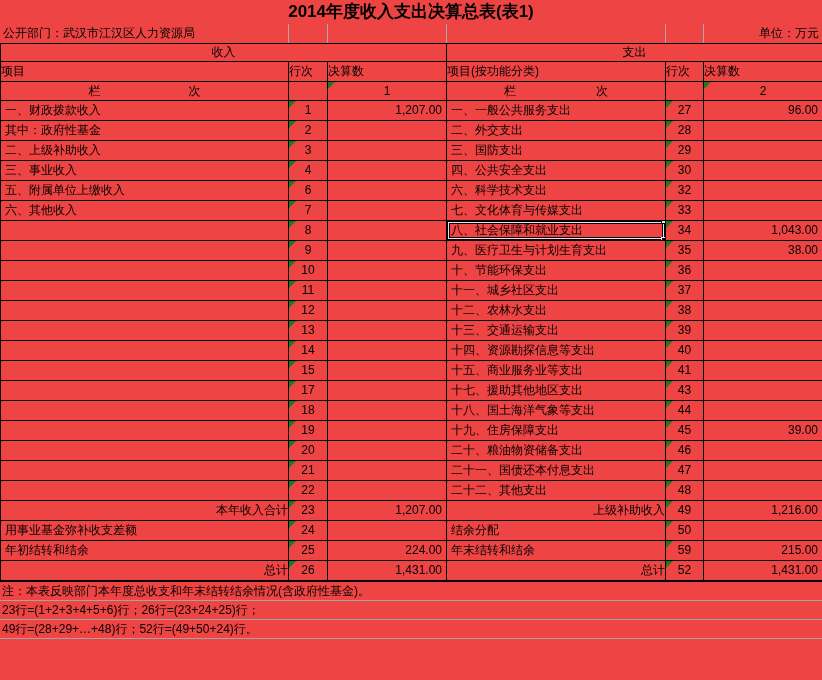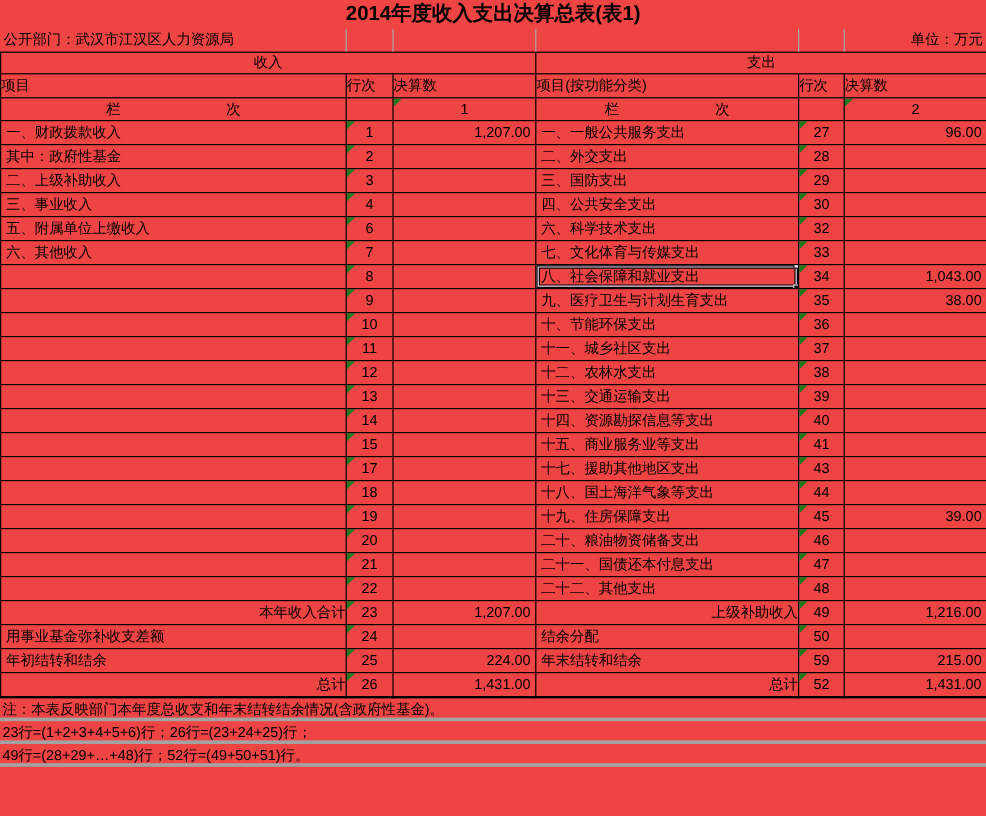--- a/index.html
+++ b/index.html
@@ -26,21 +26,21 @@
   td.item.center { text-align:right; padding-left:0; }
   td.line { text-align:center; }
   td.amt { text-align:right; padding-right:4px; }
   .tri { position:absolute; top:0; left:0; width:0; height:0;
          border-top:7px solid #1e7a1e; border-right:7px solid transparent; }
   td.sel { box-shadow: inset 0 0 0 1px #000, inset 0 0 0 2px #f2d9f2, inset 0 0 0 3px #000; }
   .handle { position:absolute; right:-1px; width:5px; height:5px;
             background:#f6dcf6; border:1px solid #000; z-index:3; }
   .h-top { top:-2px; } .h-bot { bottom:-2px; background:#000; border:1px solid #f6dcf6; }
   .notes { width:822px; }
-  .note-line { height:19px; line-height:19px; padding-left:2px; border-bottom:3px solid #a3a3a3; }
+  .note-line { height:19px; line-height:19px; padding-left:2px; border-bottom:1px solid #a3a3a3; }
 </style>
 </head>
 <body>
 
 <div class="sheet">
 
   <div class="title-row">2014年度收入支出决算总表(表1)</div>
 
   <div class="dept-row">
     <span class="dept">公开部门：武汉市江汉区人力资源局</span>
@@ -290,16 +290,16 @@
           <td class="item center"><span>总计</span></td>
           <td class="line"><span class="tri"></span><span>52</span></td>
           <td class="amt"><span>1,431.00</span></td>
         </tr>
       </tbody>
   </table>
 
   <div class="notes">
     <div class="note-line">注：本表反映部门本年度总收支和年末结转结余情况(含政府性基金)。</div>
     <div class="note-line">23行=(1+2+3+4+5+6)行；26行=(23+24+25)行；</div>
-    <div class="note-line">49行=(28+29+…+48)行；52行=(49+50+51)行。</div>
+    <div class="note-line">49行=(28+29+…+48)行；52行=(49+50+24)行。</div>
   </div>
 
 </div>
 
 </body></html>

